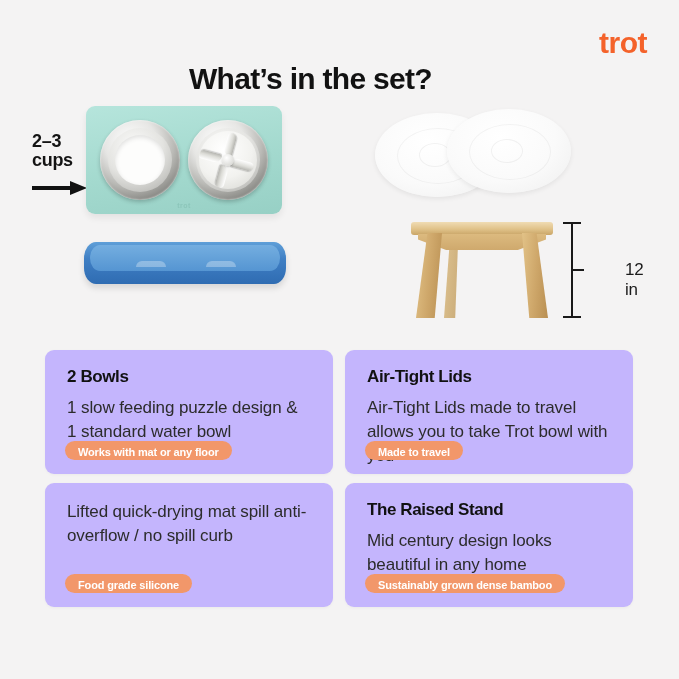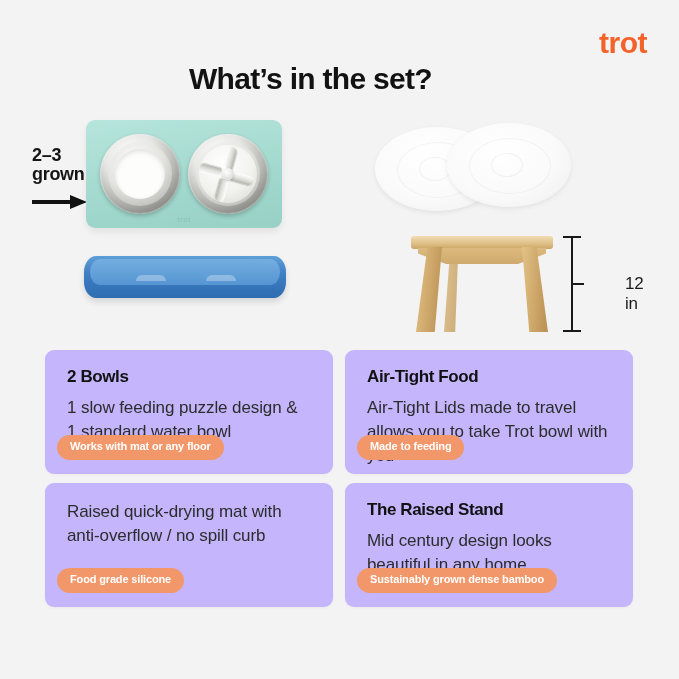--- a/index.html
+++ b/index.html
@@ -36,21 +36,21 @@
     text-align: center;
     font-size: 30px;
     font-weight: bold;
     letter-spacing: -0.7px;
     color: #121212;
   }
 
   
   .hero {
     position: absolute;
-    top: 108px;
+    top: 94px;
     left: 0;
     width: 679px;
     height: 230px;
   }
 
   
   .cups-callout {
     position: absolute;
     left: 32px;
     top: 38px;
@@ -344,45 +344,45 @@
     margin-bottom: 9px;
   }
   .card-desc {
     font-size: 17px;
     line-height: 1.42;
     color: #2c2c2c;
     letter-spacing: -0.1px;
   }
   .pill {
     position: absolute;
-    left: 12px;
+    left: 20px;
     bottom: 14px;
     display: inline-block;
     background: #f2976a;
     color: #ffffff;
     font-size: 11px;
     font-weight: bold;
     letter-spacing: -0.15px;
-    padding: 5px 13px 8px 13px;
+    padding: 5px 13px 2px 13px;
     border-radius: 20px;
     white-space: nowrap;
   }
 </style>
 </head>
 <body>
 
 <div class="logo">trot</div>
 
 <div class="page-title">What’s in the set?</div>
 
 <div class="hero">
 
   <div class="cups-callout">
     <div class="cups-text">2–3</div>
-    <div class="cups-text">grown</div>
+    <div class="cups-text">cups</div>
     <div class="cups-arrow">
       <div class="shaft"></div>
       <div class="head"></div>
     </div>
   </div>
 
   <div class="bowlset">
     <div class="bowl bowl-left">
       <div class="ring"></div>
       <div class="well"></div>
@@ -437,27 +437,27 @@
 
 <div class="cards">
 
   <div class="card">
     <div class="card-title">2 Bowls</div>
     <div class="card-desc">1 slow feeding puzzle design &amp; 1 standard water bowl</div>
     <div class="pill">Works with mat or any floor</div>
   </div>
 
   <div class="card">
-    <div class="card-title">Air-Tight Food</div>
+    <div class="card-title">Air-Tight Lids</div>
     <div class="card-desc">Air-Tight Lids made to travel allows you to take Trot bowl with you</div>
-    <div class="pill">Made to feeding</div>
+    <div class="pill">Made to travel</div>
   </div>
 
   <div class="card">
-    <div class="card-desc">Raised quick-drying mat with anti-overflow / no spill curb</div>
+    <div class="card-desc">Lifted quick-drying mat spill anti-overflow / no spill curb</div>
     <div class="pill">Food grade silicone</div>
   </div>
 
   <div class="card">
     <div class="card-title">The Raised Stand</div>
     <div class="card-desc">Mid century design looks beautiful in any home</div>
     <div class="pill">Sustainably grown dense bamboo</div>
   </div>
 
 </div>

